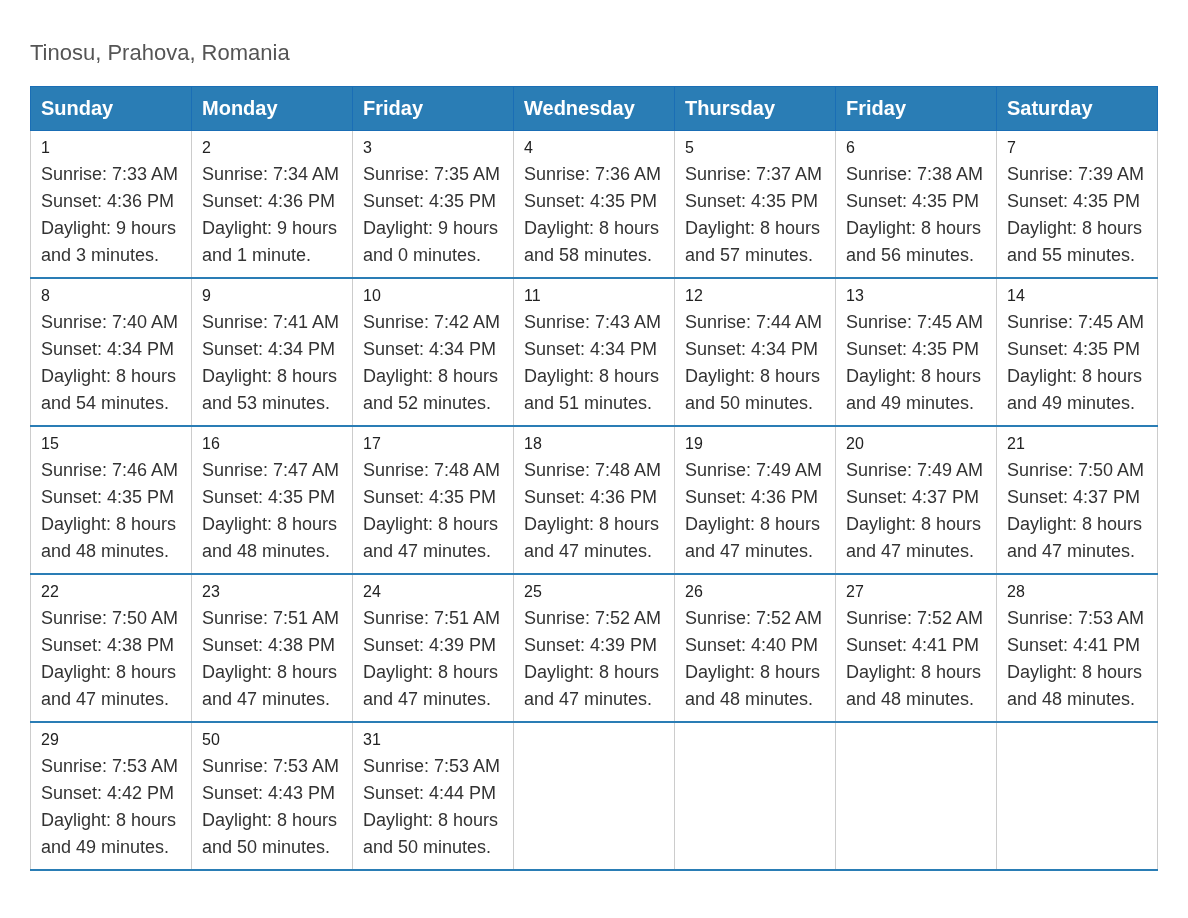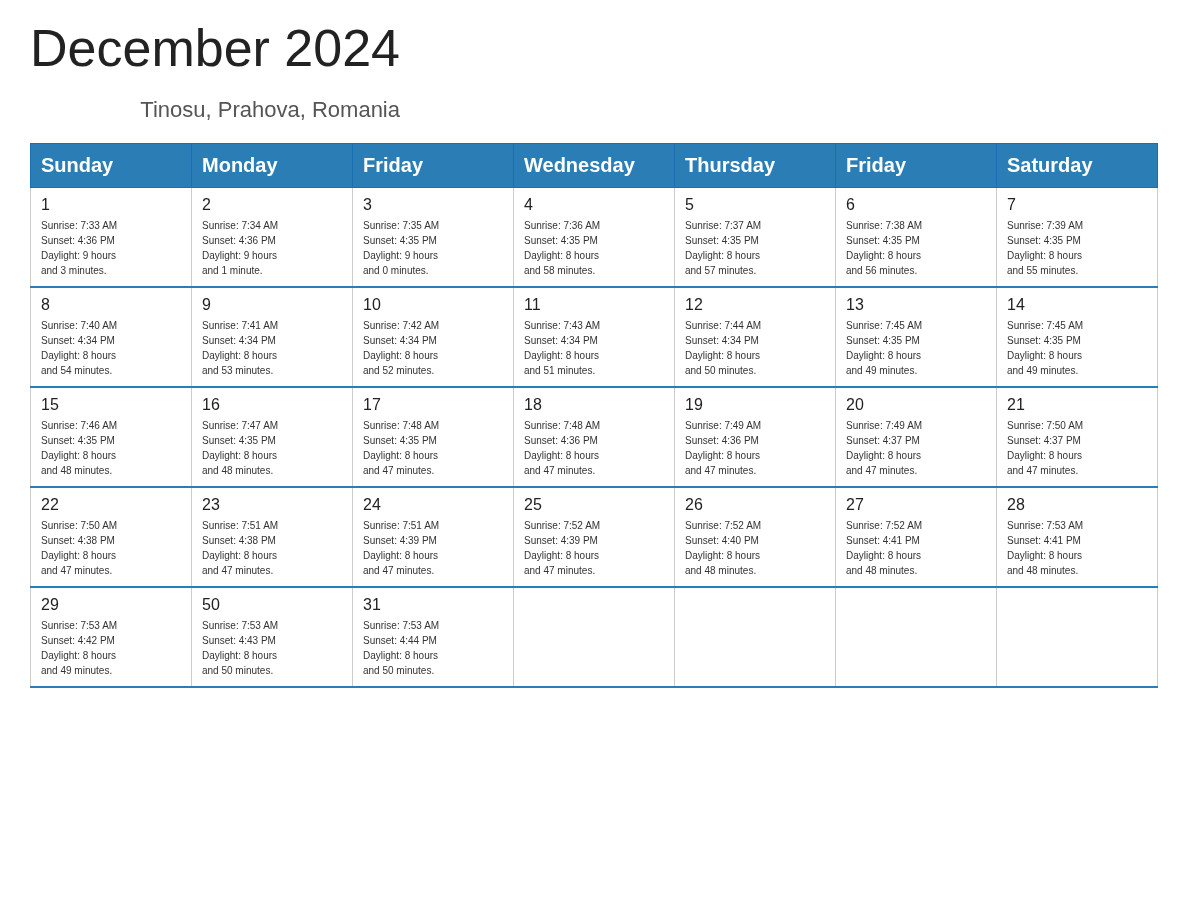--- a/index.html
+++ b/index.html
@@ -85,34 +85,33 @@
       border-bottom: 2px solid #2a7db5;
     }
     .day-num {
       font-size: 16px;
       font-weight: normal;
       display: block;
       margin-bottom: 4px;
       color: #222;
     }
     .day-info {
-      font-size: 10px;
+      font-size: 18px;
       line-height: 1.5;
       color: #333;
     }
     .empty-cell {
       background: #fff;
     }
   </style>
 </head>
 <body>
 
 <div class="header">
   <div class="title-section">
-    <div class="month-title">December 2024</div>
     <div class="location">Tinosu, Prahova, Romania</div>
   </div>
 </div>
 
 <table>
   <thead>
     <tr>
     <th>Sunday</th>
         <th>Monday</th>
         <th>Friday</th>

